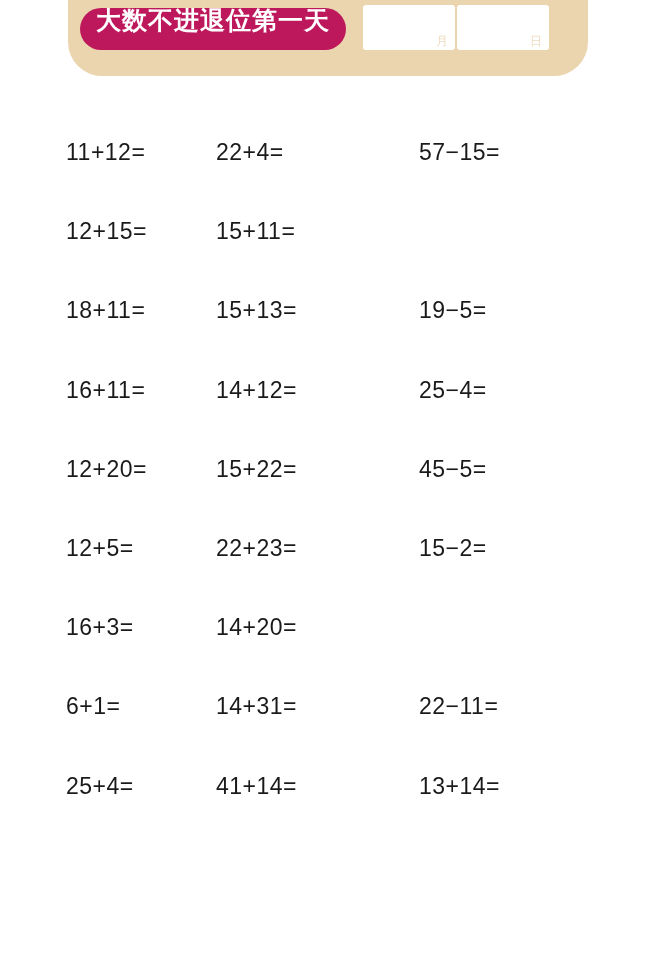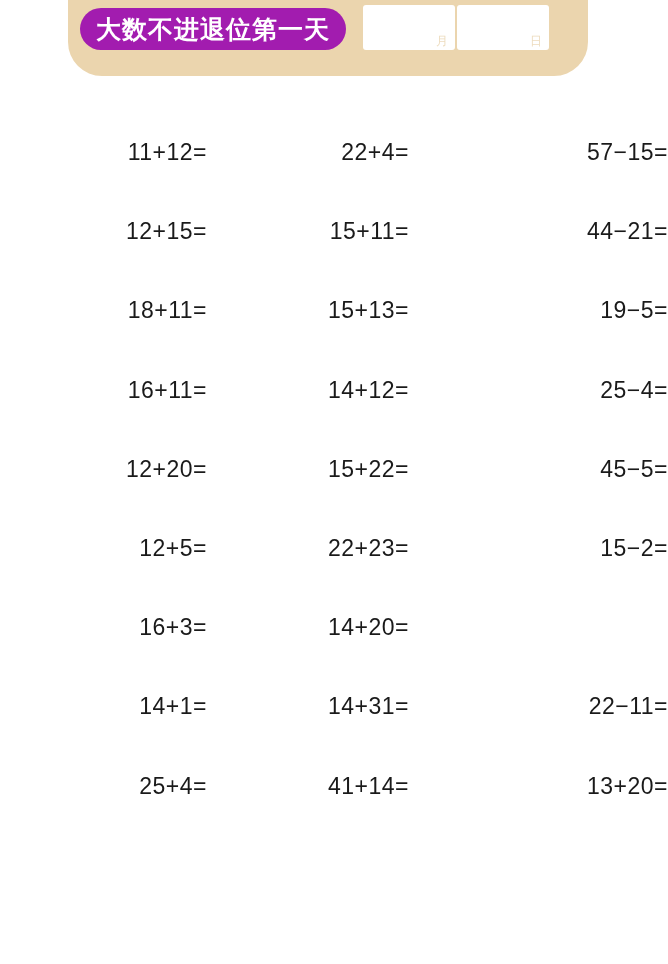--- a/index.html
+++ b/index.html
@@ -26,24 +26,23 @@
     border-radius: 0 0 34px 34px;
     box-sizing: border-box;
   }
 
   .title-pill {
     position: absolute;
     left: 12px;
     top: 22px;
     width: 266px;
     height: 42px;
-    background: #a21caf;
+    background: #be185d;
     border-radius: 21px;
     display: flex;
-    align-items: center;
     justify-content: center;
   }
   .title-pill-text {
     color: #ffffff;
     font-size: 25px;
     font-weight: bold;
     letter-spacing: 1px;
     line-height: 1;
     white-space: nowrap;
   }
@@ -70,21 +69,20 @@
     color: #eddcbe;
     line-height: 1;
   }
 
   
   .problem-grid {
     position: absolute;
     left: 0;
     top: 113px;
     width: 668px;
-    text-align: right;
   }
   .problem-row {
     display: flex;
     height: 79.2px;
     align-items: center;
   }
   .problem-cell {
     box-sizing: border-box;
   }
   .problem-cell.col-1 { width: 207px; padding-left: 66px; }
@@ -118,21 +116,20 @@
 
 <div class="problem-grid">
   <div class="problem-row">
     <div class="problem-cell col-1"><span class="problem-text">11+12=</span></div>
     <div class="problem-cell col-2"><span class="problem-text">22+4=</span></div>
     <div class="problem-cell col-3"><span class="problem-text">57−15=</span></div>
   </div>
   <div class="problem-row">
     <div class="problem-cell col-1"><span class="problem-text">12+15=</span></div>
     <div class="problem-cell col-2"><span class="problem-text">15+11=</span></div>
-    <div class="problem-cell col-3"><span class="problem-text">44−21=</span></div>
   </div>
   <div class="problem-row">
     <div class="problem-cell col-1"><span class="problem-text">18+11=</span></div>
     <div class="problem-cell col-2"><span class="problem-text">15+13=</span></div>
     <div class="problem-cell col-3"><span class="problem-text">19−5=</span></div>
   </div>
   <div class="problem-row">
     <div class="problem-cell col-1"><span class="problem-text">16+11=</span></div>
     <div class="problem-cell col-2"><span class="problem-text">14+12=</span></div>
     <div class="problem-cell col-3"><span class="problem-text">25−4=</span></div>
@@ -145,22 +142,22 @@
   <div class="problem-row">
     <div class="problem-cell col-1"><span class="problem-text">12+5=</span></div>
     <div class="problem-cell col-2"><span class="problem-text">22+23=</span></div>
     <div class="problem-cell col-3"><span class="problem-text">15−2=</span></div>
   </div>
   <div class="problem-row">
     <div class="problem-cell col-1"><span class="problem-text">16+3=</span></div>
     <div class="problem-cell col-2"><span class="problem-text">14+20=</span></div>
   </div>
   <div class="problem-row">
-    <div class="problem-cell col-1"><span class="problem-text">14+1=</span></div>
+    <div class="problem-cell col-1"><span class="problem-text">6+1=</span></div>
     <div class="problem-cell col-2"><span class="problem-text">14+31=</span></div>
     <div class="problem-cell col-3"><span class="problem-text">22−11=</span></div>
   </div>
   <div class="problem-row">
     <div class="problem-cell col-1"><span class="problem-text">25+4=</span></div>
     <div class="problem-cell col-2"><span class="problem-text">41+14=</span></div>
-    <div class="problem-cell col-3"><span class="problem-text">13+20=</span></div>
+    <div class="problem-cell col-3"><span class="problem-text">13+14=</span></div>
   </div>
 </div>
 
 </body></html>

